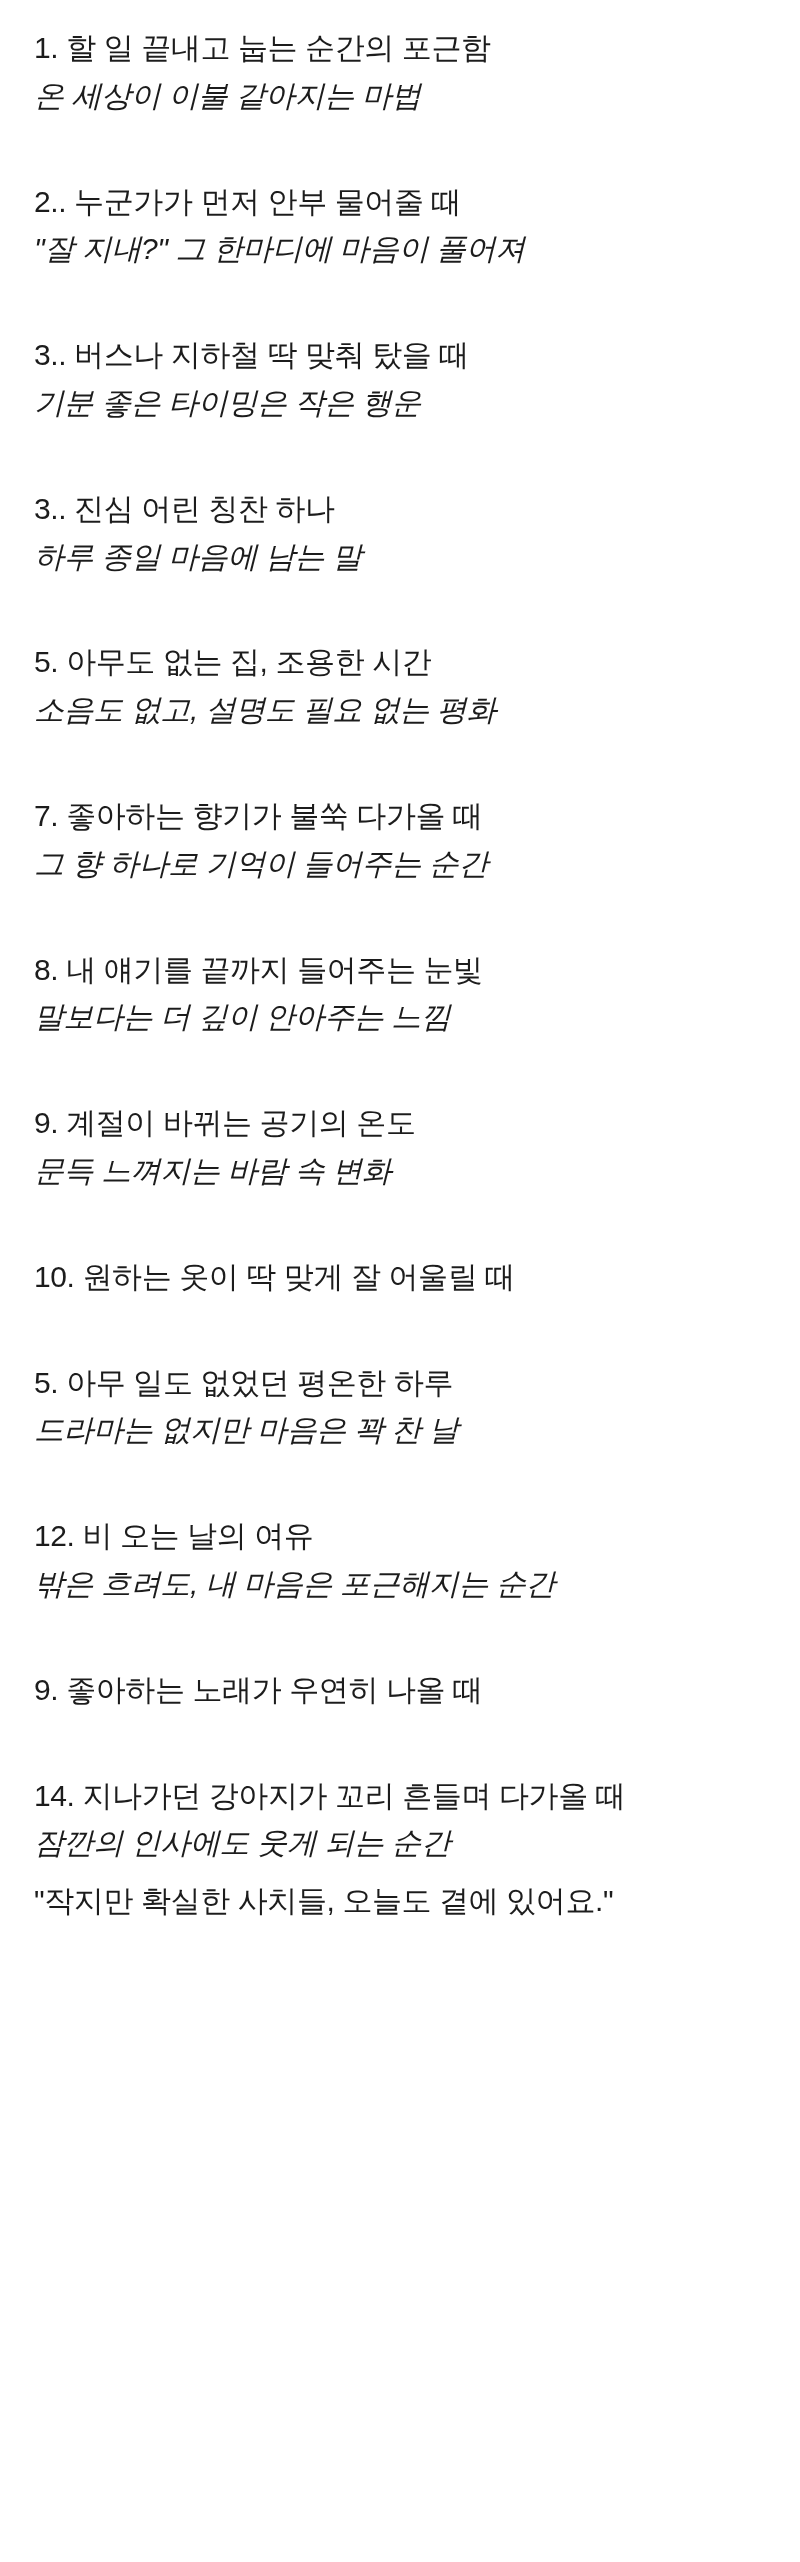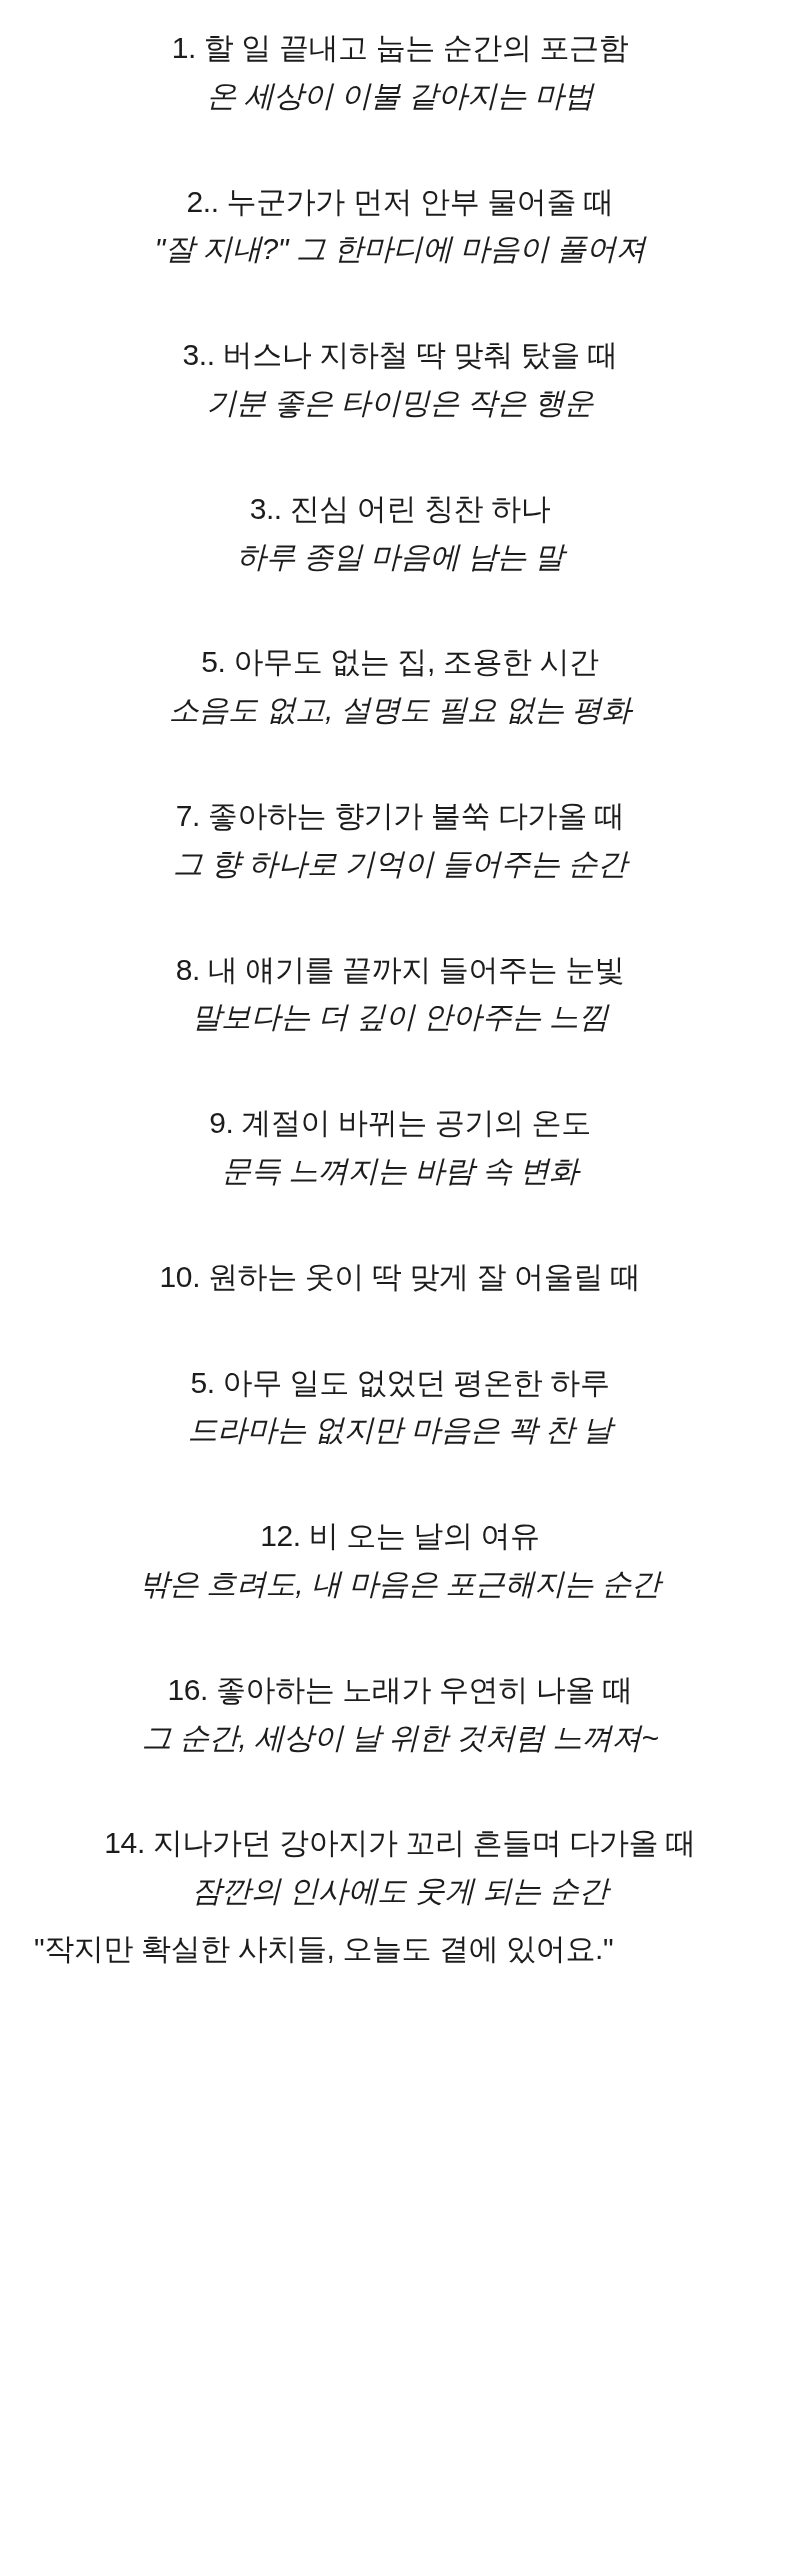--- a/index.html
+++ b/index.html
@@ -15,21 +15,20 @@
   }
   .page {
     width: 800px;
     min-height: 2562px;
     box-sizing: border-box;
     padding: 26px 34px 30px 34px;
     background: #ffffff;
   }
   .entry {
     margin-bottom: 62px;
-    text-align: center;
   }
   .entry:last-child {
     margin-bottom: 0;
   }
   .line {
     font-size: 30px;
     line-height: 1.46;
     letter-spacing: -0.4px;
     color: #1c1c1c;
     white-space: pre-wrap;
@@ -89,22 +88,21 @@
       </div>
       <div class="entry">
         <div class="line">5. 아무 일도 없었던 평온한 하루</div>
         <div class="line">드라마는 없지만 마음은 꽉 찬 날</div>
       </div>
       <div class="entry">
         <div class="line">12. 비 오는 날의 여유</div>
         <div class="line">밖은 흐려도, 내 마음은 포근해지는 순간</div>
       </div>
       <div class="entry">
-        <div class="line">16. 좋아하는 노래가 우연히 나올 때</div>
-        <div class="line">그 순간, 세상이 날 위한 것처럼 느껴져~</div>
+        <div class="line">9. 좋아하는 노래가 우연히 나올 때</div>
       </div>
       <div class="entry">
         <div class="line">14. 지나가던 강아지가 꼬리 흔들며 다가올 때</div>
         <div class="line">잠깐의 인사에도 웃게 되는 순간</div>
       </div>
     </div>
   <div class="closing">"작지만 확실한 사치들, 오늘도 곁에 있어요."</div>
 </div>
 
 </body></html>

